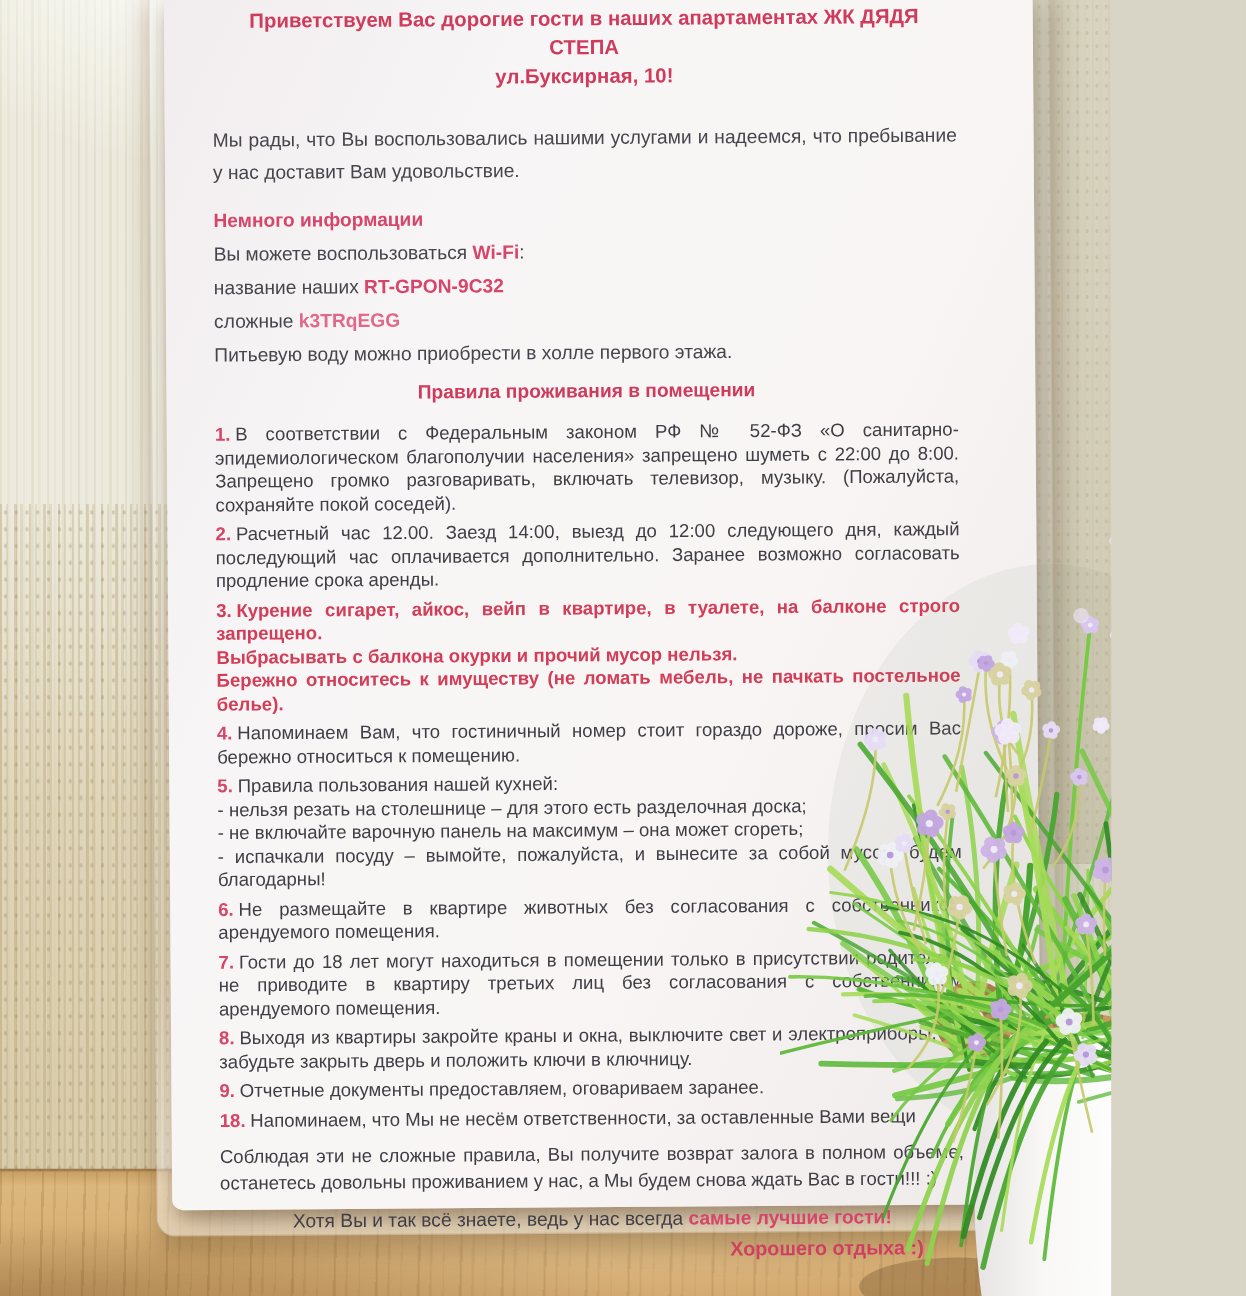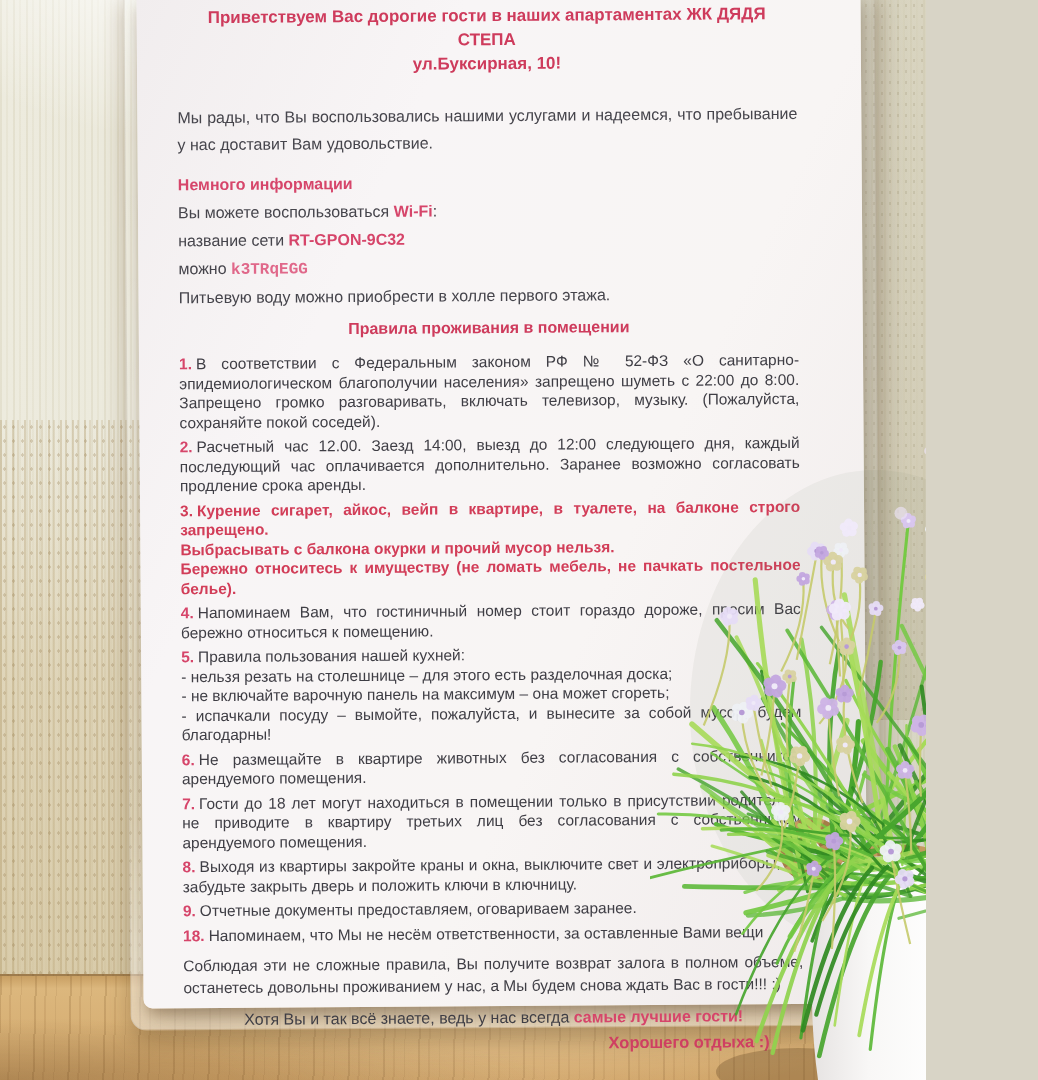--- a/index.html
+++ b/index.html
@@ -61,21 +61,21 @@
     box-shadow:16px 8px 30px rgba(120,110,92,.30), 0 10px 16px -4px rgba(100,70,35,.50);
     z-index:2;box-sizing:border-box;
     padding:14px 64px 0 40px;
     color:#434249;
   }
   .doc-title{margin:0;text-align:center;font-size:17px;line-height:24px;font-weight:bold;color:#ce3b5c;}
   .intro{margin:26px 0 0;font-size:16px;line-height:27px;text-align:justify;color:#46454c;}
   .info-head{margin:13px 0 0;font-size:16px;line-height:28px;font-weight:bold;color:#d6456a;}
   .info-line{margin:0;font-size:16px;line-height:28px;color:#46454c;}
   .accent{color:#d6456a;font-weight:bold;}
-  .accent-light{color:#e0688a;font-weight:bold;font-family:Liberation Mono, monospace;}
+  .accent-light{color:#e0688a;font-weight:bold;}
   .rules-head{margin:7px 0 13px;text-align:center;font-size:16px;line-height:22px;font-weight:bold;color:#ce3b5c;}
   .rule{margin:0 0 5px;font-size:15.5px;line-height:19.5px;text-align:justify;color:#3f3e45;}
   .num{color:#d6456a;font-weight:bold;margin-right:4px;}
   .red-rule, .red-rule span{color:#d23d58;font-weight:bold;}
   .red-rule .num{color:#d23d58;}
   .kitchen-line{margin:0 0 0;font-size:15.5px;line-height:19.5px;text-align:justify;color:#3f3e45;}
   .kitchen-block{margin:0 0 5px;}
   .closing{margin:10px 0 0;font-size:15.5px;line-height:22px;text-align:justify;color:#3f3e45;}
   .final-line{margin:10px 0 0;text-align:center;font-size:16px;line-height:22px;color:#3f3e45;}
   .farewell{margin:2px 34px 0 0;text-align:right;font-size:16.5px;line-height:24px;font-weight:bold;color:#cf3f62;}
@@ -96,22 +96,22 @@
 
   <div class="paper">
     <div>
       <p class="doc-title">Приветствуем Вас дорогие гости в наших апартаментах ЖК ДЯДЯ СТЕПА</p>
       <p class="doc-title">ул.Буксирная, 10!</p>
 
       <p class="intro">Мы рады, что Вы воспользовались нашими услугами и надеемся, что пребывание у нас доставит Вам удовольствие.</p>
 
       <p class="info-head">Немного информации</p>
       <p class="info-line"><span>Вы можете воспользоваться </span><span class="accent">Wi-Fi</span><span>:</span></p>
-      <p class="info-line"><span>название сети </span><span class="accent">RT-GPON-9C32</span></p>
-      <p class="info-line"><span>можно </span><span class="accent-light">k3TRqEGG</span></p>
+      <p class="info-line"><span>название наших </span><span class="accent">RT-GPON-9C32</span></p>
+      <p class="info-line"><span>сложные </span><span class="accent-light">k3TRqEGG</span></p>
       <p class="info-line">Питьевую воду можно приобрести в холле первого этажа.</p>
 
       <p class="rules-head">Правила проживания в помещении</p>
 
       <p class="rule"><span class="num">1.</span><span>В соответствии с Федеральным законом РФ № 52-ФЗ «О санитарно-эпидемиологическом благополучии населения» запрещено шуметь с 22:00 до 8:00. Запрещено громко разговаривать, включать телевизор, музыку. (Пожалуйста, сохраняйте покой соседей).</span></p>
       <p class="rule"><span class="num">2.</span><span>Расчетный час 12.00. Заезд 14:00, выезд до 12:00 следующего дня, каждый последующий час оплачивается дополнительно. Заранее возможно согласовать продление срока аренды.</span></p>
       <p class="rule red-rule"><span class="num">3.</span><span>Курение сигарет, айкос, вейп в квартире, в туалете, на балконе строго запрещено.</span><br><span>Выбрасывать с балкона окурки и прочий мусор нельзя.</span><br><span>Бережно относитесь к имуществу (не ломать мебель, не пачкать постельное белье).</span></p>
       <p class="rule"><span class="num">4.</span><span>Напоминаем Вам, что гостиничный номер стоит гораздо дороже, просим Вас бережно относиться к помещению.</span></p>
       <div class="kitchen-block">
         <p class="rule" style="margin:0"><span class="num">5.</span><span>Правила пользования нашей кухней:</span></p>

